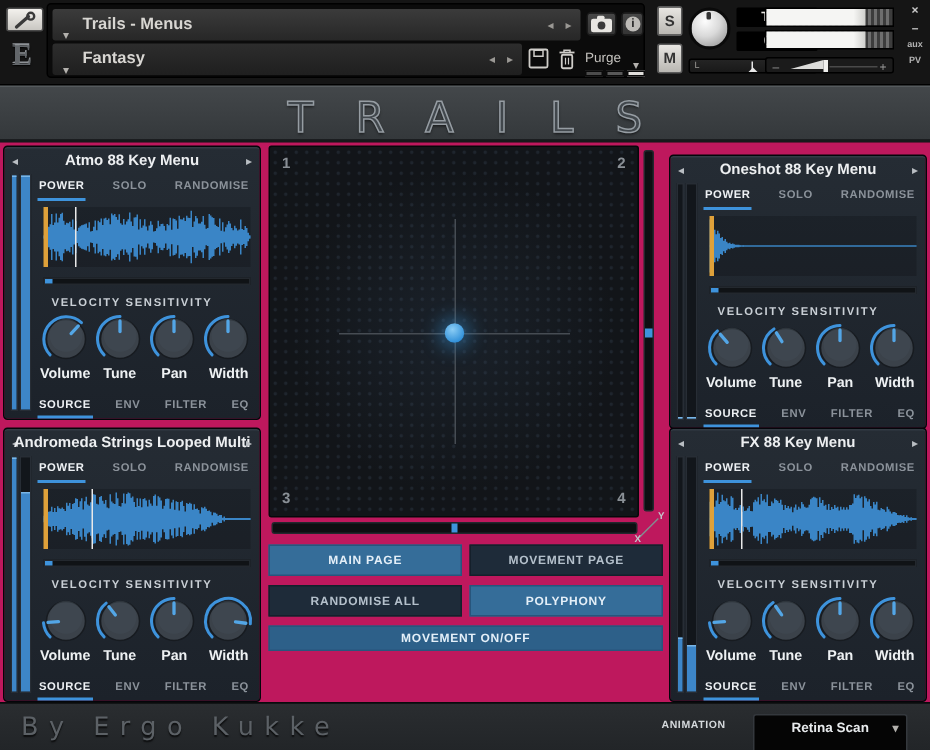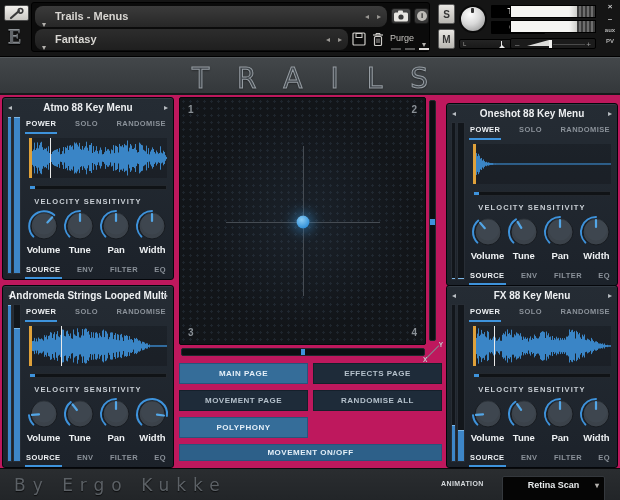--- a/index.html
+++ b/index.html
@@ -8,21 +8,21 @@
   .stage *{position:absolute;box-sizing:border-box;}
 
   
   .kbar{left:0;top:0;width:620px;height:57px;background:#151515;border-bottom:1px solid #000;}
   .wrench-btn{left:4px;top:5px;width:25px;height:16px;border:1px solid #4a4a4a;border-radius:2px;
               background:linear-gradient(#f3f1ed,#c9c7c2);}
   .wrench-btn svg{left:3px;top:2px;}
   .e-logo{left:8px;top:26px;font-family:"Liberation Serif",serif;font-weight:bold;font-size:20px;
           color:#62666a;text-shadow:0 -1px 0 #8e9296,0 1px 1px #000;}
   .strip{left:31px;top:2px;width:399px;height:50px;background:#0b0b0b;border:1px solid #000;border-radius:3px;}
-  .srow{left:3px;height:21px;border-radius:8px;}
+  .srow{left:3px;height:21px;border-radius:2px;}
   .srow1{top:3px;width:352px;background:linear-gradient(#3b3b3b,#272727);}
   .srow2{top:26px;width:313px;background:linear-gradient(#2d2d2d,#1f1f1f);}
   .srow .caret{left:7px;top:7px;}
   .srow .stxt{left:20px;top:4px;font-size:11px;font-weight:bold;color:#d8d6d2;white-space:nowrap;}
   .arrow{font-size:8px;color:#9a9894;top:6px;}
   .caret::before{content:"▾";font-size:8px;color:#b3b1ad;}
   .arrow-l::before{content:"◂";} .arrow-r::before{content:"▸";}
   .icon-btn{top:5px;width:20px;height:16px;background:linear-gradient(#474747,#343434);
             border:1px solid #1a1a1a;border-radius:3px;}
   .cam{left:359px;} .info{left:382px;width:15px;}
@@ -553,21 +553,20 @@
       <div class="xhandle" id="xhandle" style="left: 50%;"></div>
     </div>
     <div class="xy-corner">
       <span class="xy-y">Y</span>
       <span class="xy-diag"></span>
       <span class="xy-x">X</span>
     </div>
 
     <div class="nav-grid" id="nav-buttons">
         <div class="nav-btn on">MAIN PAGE</div>
-        <div class="nav-btn">EFFECTS PAGE</div>
         <div class="nav-btn">MOVEMENT PAGE</div>
         <div class="nav-btn">RANDOMISE ALL</div>
         <div class="nav-btn on">POLYPHONY</div>
         <div class="nav-btn on wide">MOVEMENT ON/OFF</div>
       </div>
   </div>
 
   <div class="footer">
     <div class="credit">By Ergo Kukke</div>
     <div class="anim-label">ANIMATION</div>

